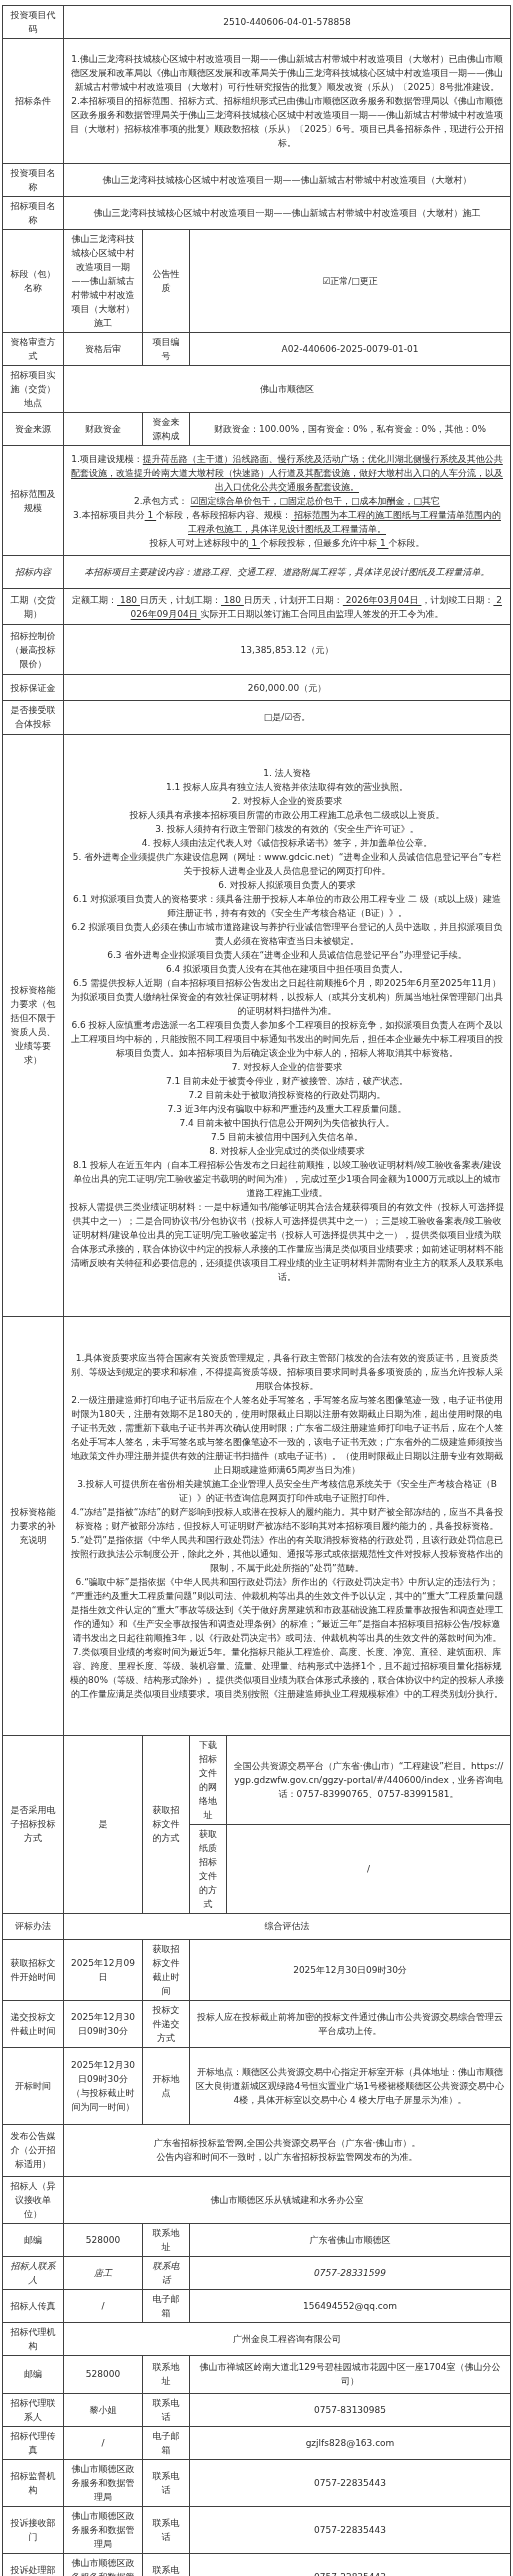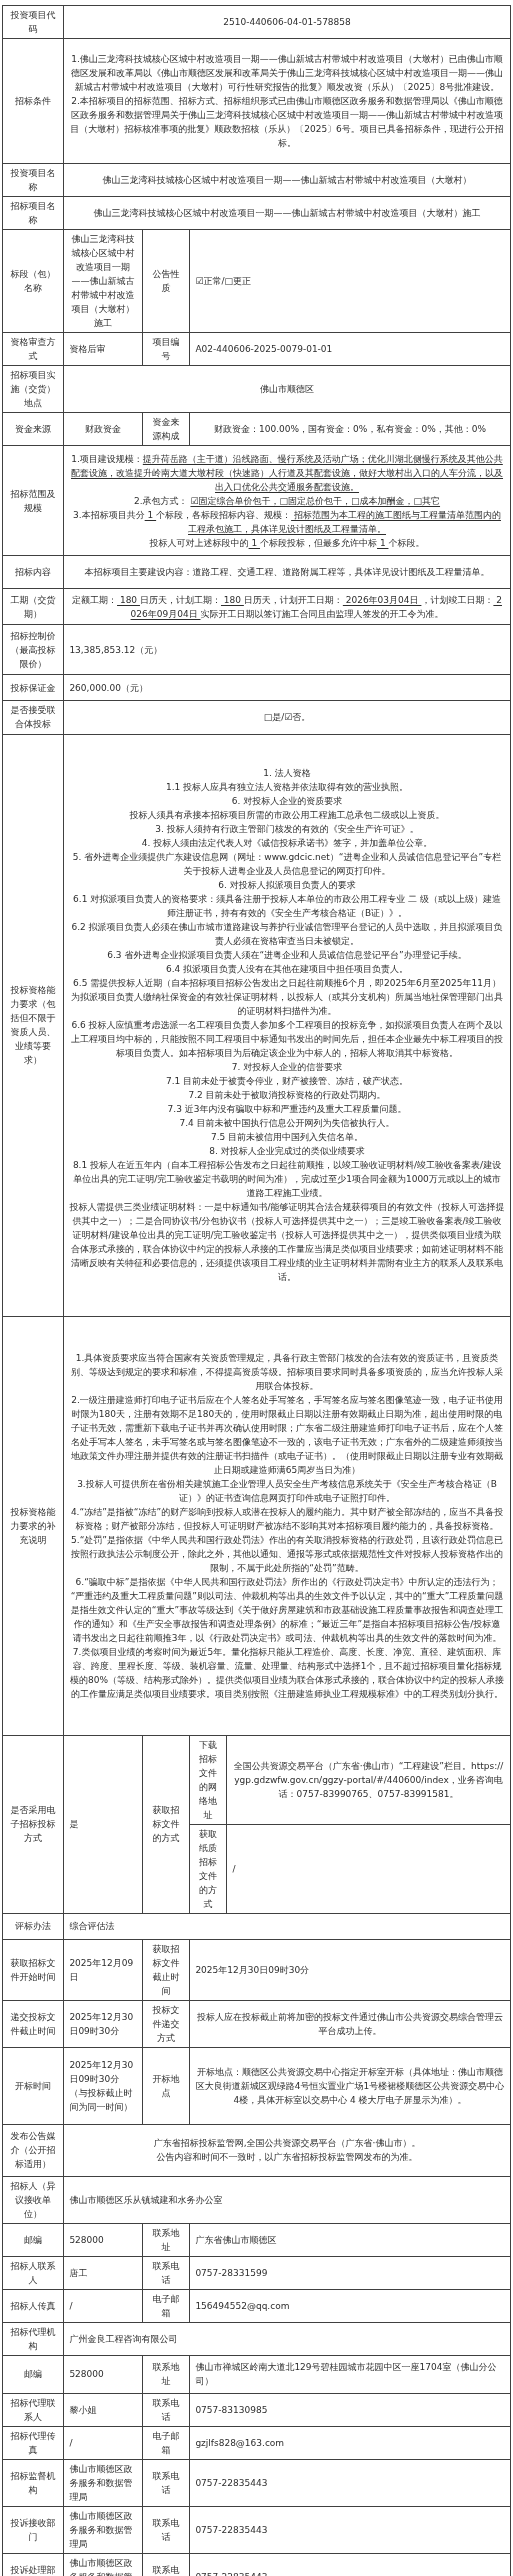--- a/index.html
+++ b/index.html
@@ -15,21 +15,21 @@
     border:0.7px solid var(--border);
     padding:2px 5.4px;
     font-size:9px;
     line-height:14px;
     vertical-align:middle;
     word-break:break-all;
     overflow-wrap:anywhere;
   }
   td.lbl{text-align:center;padding:2px 2.7px;}
   td.val{text-align:center;}
-  td.ctr{text-align:left;}
+  td.ctr{text-align:center;}
   .para{margin:0;}
   .u{text-decoration:underline;text-underline-offset:2px;}
 </style>
 </head>
 <body>
 
 <div class="page">
   <table class="doc">
     <colgroup>
       <col style="width:61px">
@@ -126,21 +126,21 @@
           <td class="lbl">
             <div class="para"><span>招标范围及规模</span></div>
           </td>
           <td class="val" colspan="4">
             <div class="para"><span>1.项目建设规模：</span><span class="u">提升荷岳路（主干道）沿线路面、慢行系统及活动广场；优化川湖北侧慢行系统及其他公共配套设施，改造提升岭南大道大墩村段（快速路）人行道及其配套设施，做好大墩村出入口的人车分流，以及出入口优化公共交通服务配套设施。</span></div>
             <div class="para"><span>2.承包方式： </span><span class="u">☑固定综合单价包干，□固定总价包干，□成本加酬金，□其它</span></div>
             <div class="para"><span>3.本招标项目共分</span><span class="u"> 1 </span><span>个标段，各标段招标内容、规模：</span><span class="u"> 招标范围为本工程的施工图纸与工程量清单范围内的工程承包施工，具体详见设计图纸及工程量清单。</span></div>
             <div class="para"><span>投标人可对上述标段中的</span><span class="u"> 1 </span><span>个标段投标，但最多允许中标</span><span class="u"> 1 </span><span>个标段。</span></div>
           </td>
         </tr>
-        <tr style="height: 33px;">
+        <tr style="height: 33px; font-style: italic;">
           <td class="lbl">
             <div class="para"><span>招标内容</span></div>
           </td>
           <td class="val" colspan="4">
             <div class="para"><span>本招标项目主要建设内容：道路工程、交通工程、道路附属工程等，具体详见设计图纸及工程量清单。</span></div>
           </td>
         </tr>
         <tr style="height: 36px;">
           <td class="lbl">
             <div class="para"><span>工期（交货期）</span></div>
@@ -173,21 +173,21 @@
             <div class="para"><span>□是/☑否。</span></div>
           </td>
         </tr>
         <tr style="height: 582px;">
           <td class="lbl">
             <div class="para"><span>投标资格能力要求（包括但不限于资质人员、业绩等要求）</span></div>
           </td>
           <td class="val" colspan="4">
             <div class="para"><span>1. 法人资格</span></div>
             <div class="para"><span>1.1 投标人应具有独立法人资格并依法取得有效的营业执照。</span></div>
-            <div class="para"><span>6. 对投标人企业的资质要求</span></div>
+            <div class="para"><span>2. 对投标人企业的资质要求</span></div>
             <div class="para"><span>投标人须具有承接本招标项目所需的市政公用工程施工总承包二级或以上资质。</span></div>
             <div class="para"><span>3. 投标人须持有行政主管部门核发的有效的《安全生产许可证》。</span></div>
             <div class="para"><span>4. 投标人须由法定代表人对《诚信投标承诺书》签字，并加盖单位公章。</span></div>
             <div class="para"><span>5. 省外进粤企业须提供广东建设信息网（网址：www.gdcic.net）“进粤企业和人员诚信信息登记平台”专栏关于投标人进粤企业及人员信息登记的网页打印件。</span></div>
             <div class="para"><span>6. 对投标人拟派项目负责人的要求</span></div>
             <div class="para"><span>6.1 对拟派项目负责人的资格要求：须具备注册于投标人本单位的市政公用工程专业 二 级（或以上级）建造师注册证书，持有有效的《安全生产考核合格证（B证）》。</span></div>
             <div class="para"><span>6.2 拟派项目负责人必须在佛山市城市道路建设与养护行业诚信管理平台登记的人员中选取，并且拟派项目负责人必须在资格审查当日未被锁定。</span></div>
             <div class="para"><span>6.3 省外进粤企业拟派项目负责人须在“进粤企业和人员诚信信息登记平台”办理登记手续。</span></div>
             <div class="para"><span>6.4 拟派项目负责人没有在其他在建项目中担任项目负责人。</span></div>
             <div class="para"><span>6.5 需提供投标人近期（自本招标项目招标公告发出之日起往前顺推6个月，即2025年6月至2025年11月）为拟派项目负责人缴纳社保资金的有效社保证明材料，以投标人（或其分支机构）所属当地社保管理部门出具的证明材料扫描件为准。</span></div>
@@ -316,21 +316,21 @@
           <td class="val ctr">
             <div class="para"><span>528000</span></div>
           </td>
           <td class="lbl">
             <div class="para"><span>联系地址</span></div>
           </td>
           <td class="val ctr" colspan="2">
             <div class="para"><span>广东省佛山市顺德区</span></div>
           </td>
         </tr>
-        <tr style="height: 19.5px;">
+        <tr style="height: 19.5px; font-style: italic;">
           <td class="lbl">
             <div class="para"><span>招标人联系人</span></div>
           </td>
           <td class="val ctr">
             <div class="para"><span>唐工</span></div>
           </td>
           <td class="lbl">
             <div class="para"><span>联系电话</span></div>
           </td>
           <td class="val ctr" colspan="2">

